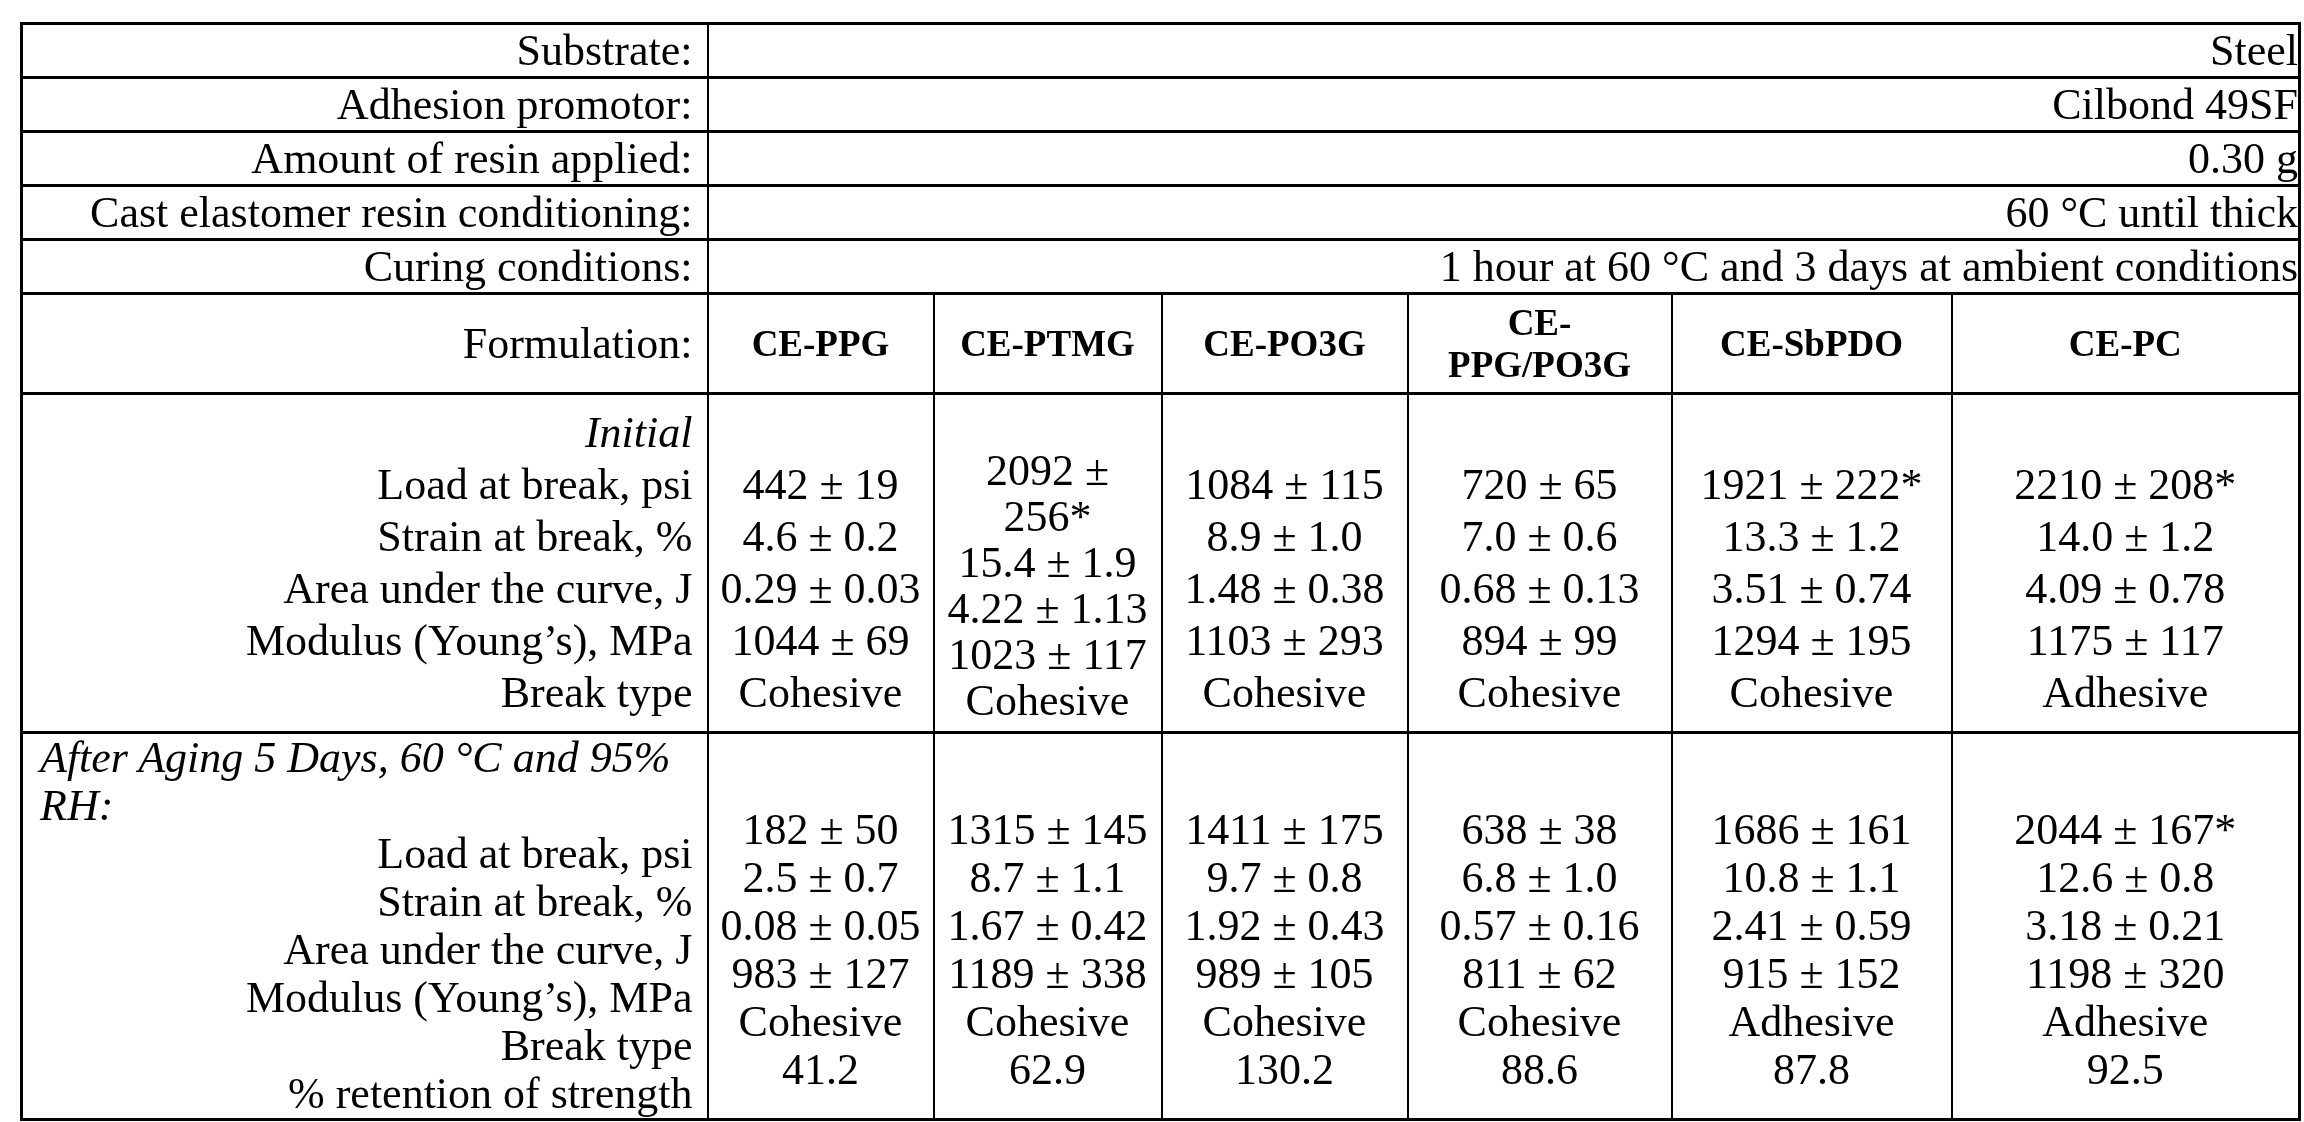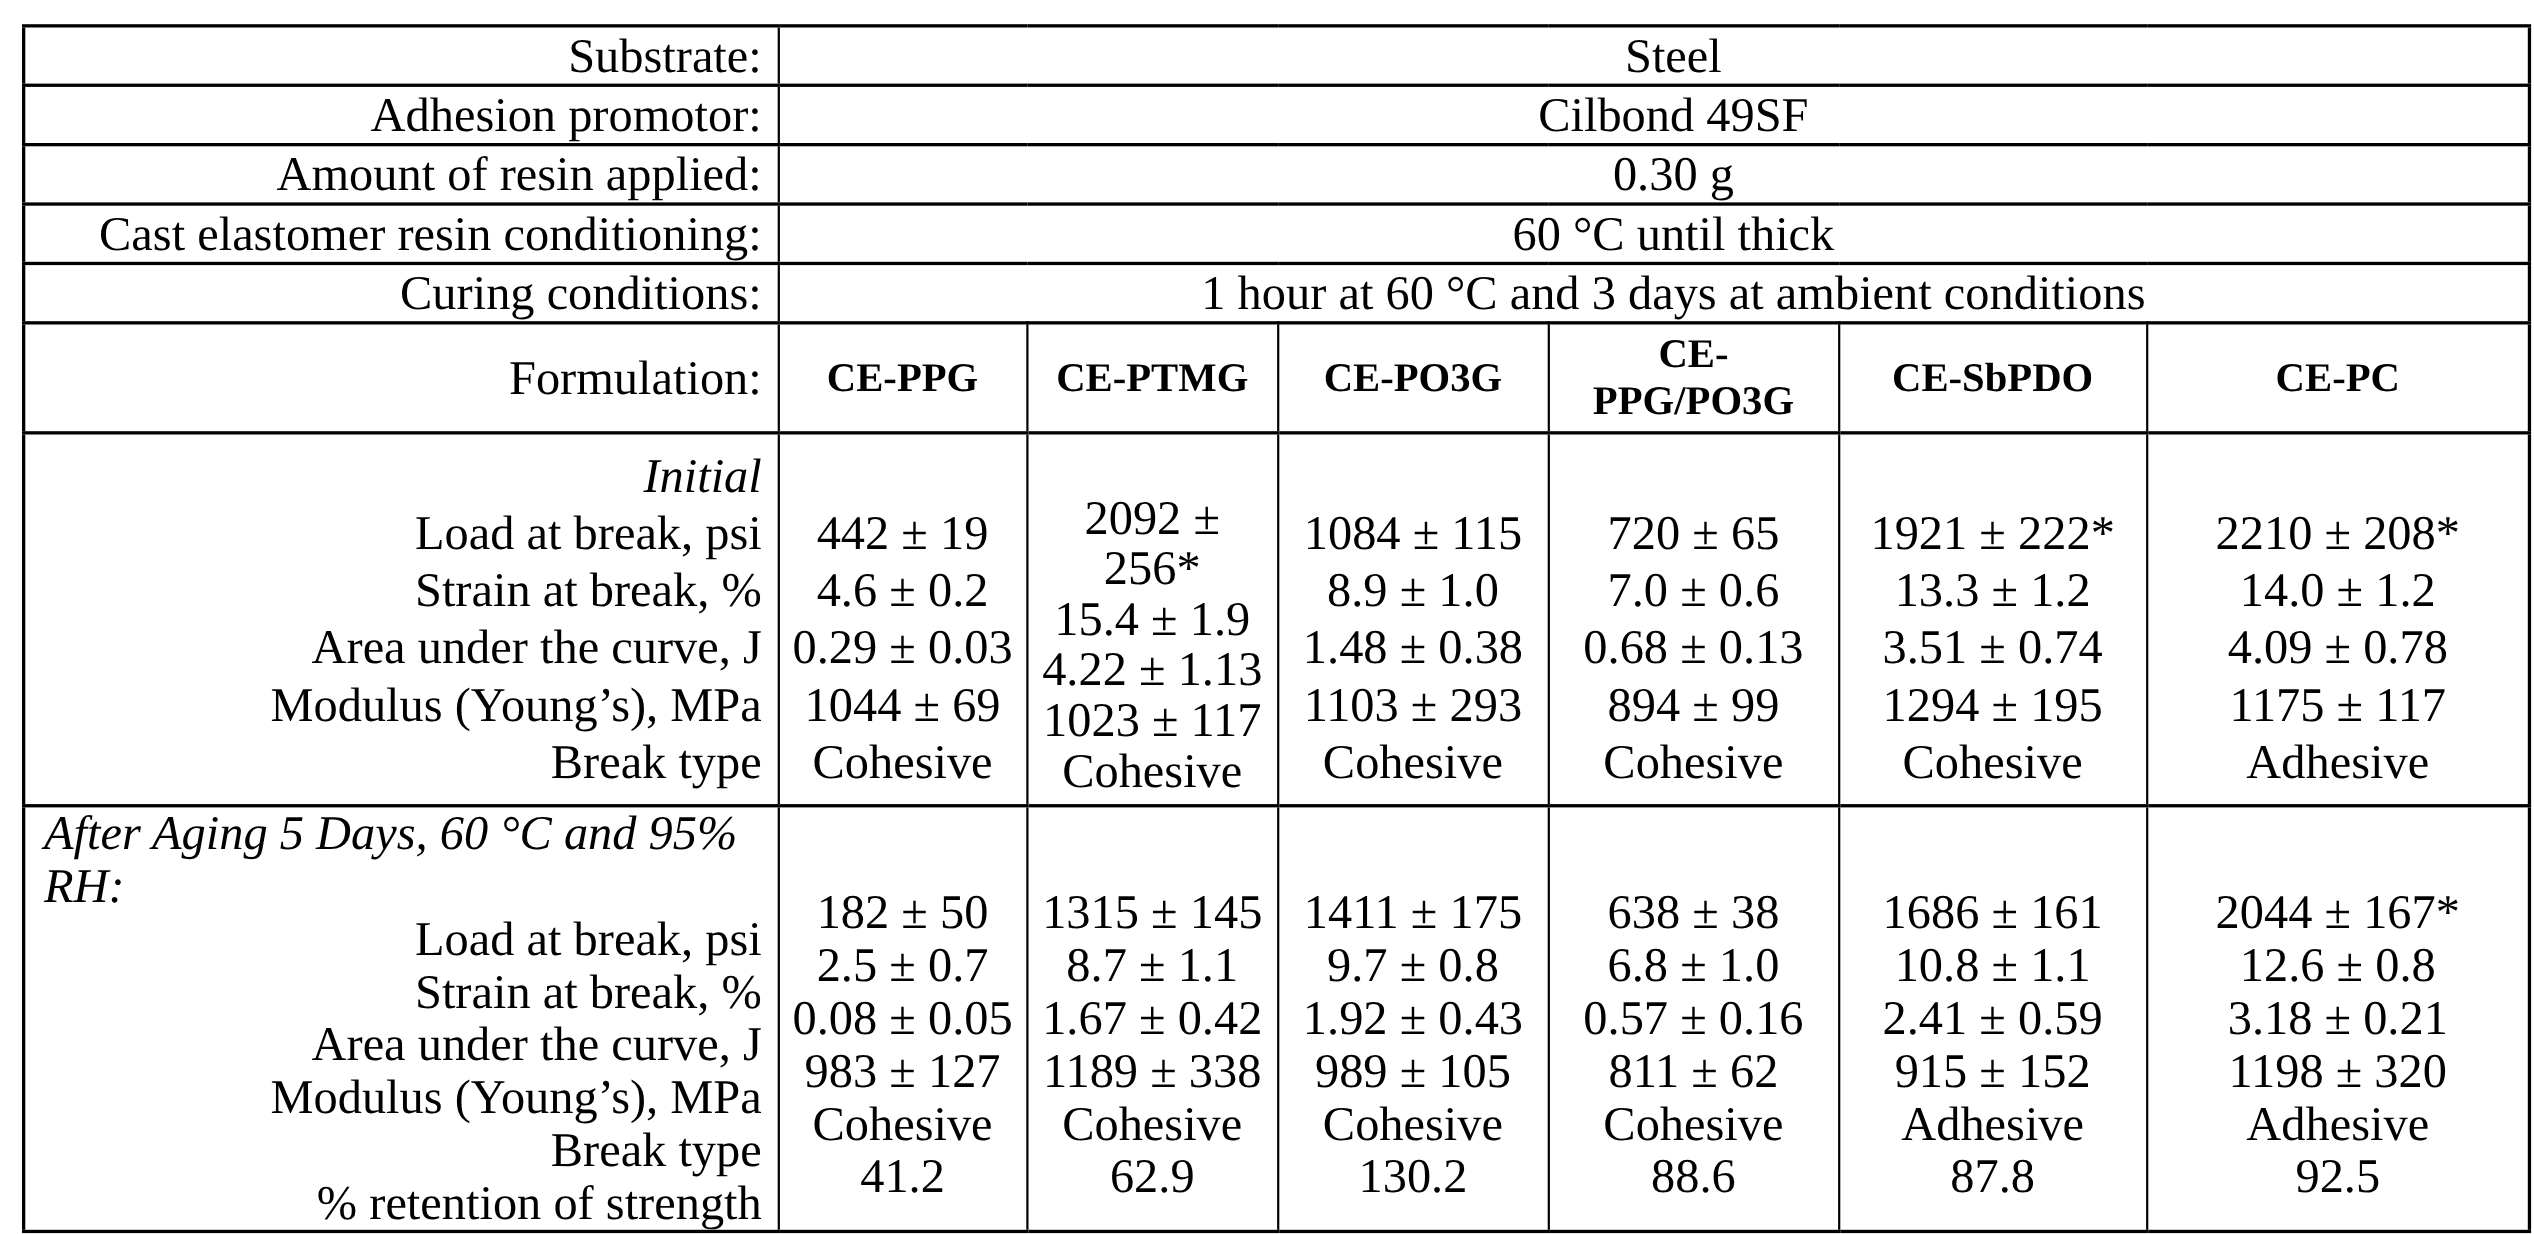--- a/index.html
+++ b/index.html
@@ -41,21 +41,21 @@
   tr.r-form td   { height: 97px; }
   tr.r-thick td  { height: 52px; }
   tr.r-initial td{ height: 336px; }
   tr.r-aging td  { height: 340px; }
 
   .label-cell {
     text-align: right;
     padding-right: 14px;
   }
   .value-cell {
-    text-align: center;
+    text-align: right;
     padding-left: 36px;
   }
   .form-cell {
     text-align: center;
     font-weight: bold;
     font-size: 37px;
     white-space: pre-line;
     line-height: 1.12;
   }
   .num-cell {

